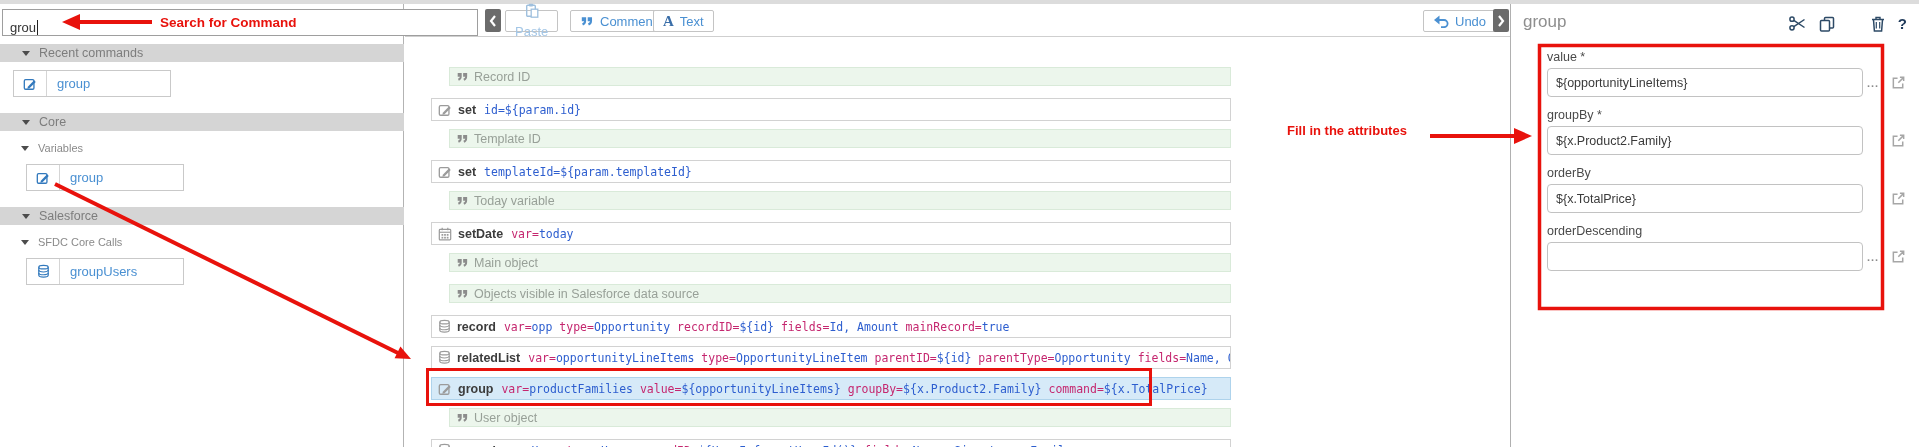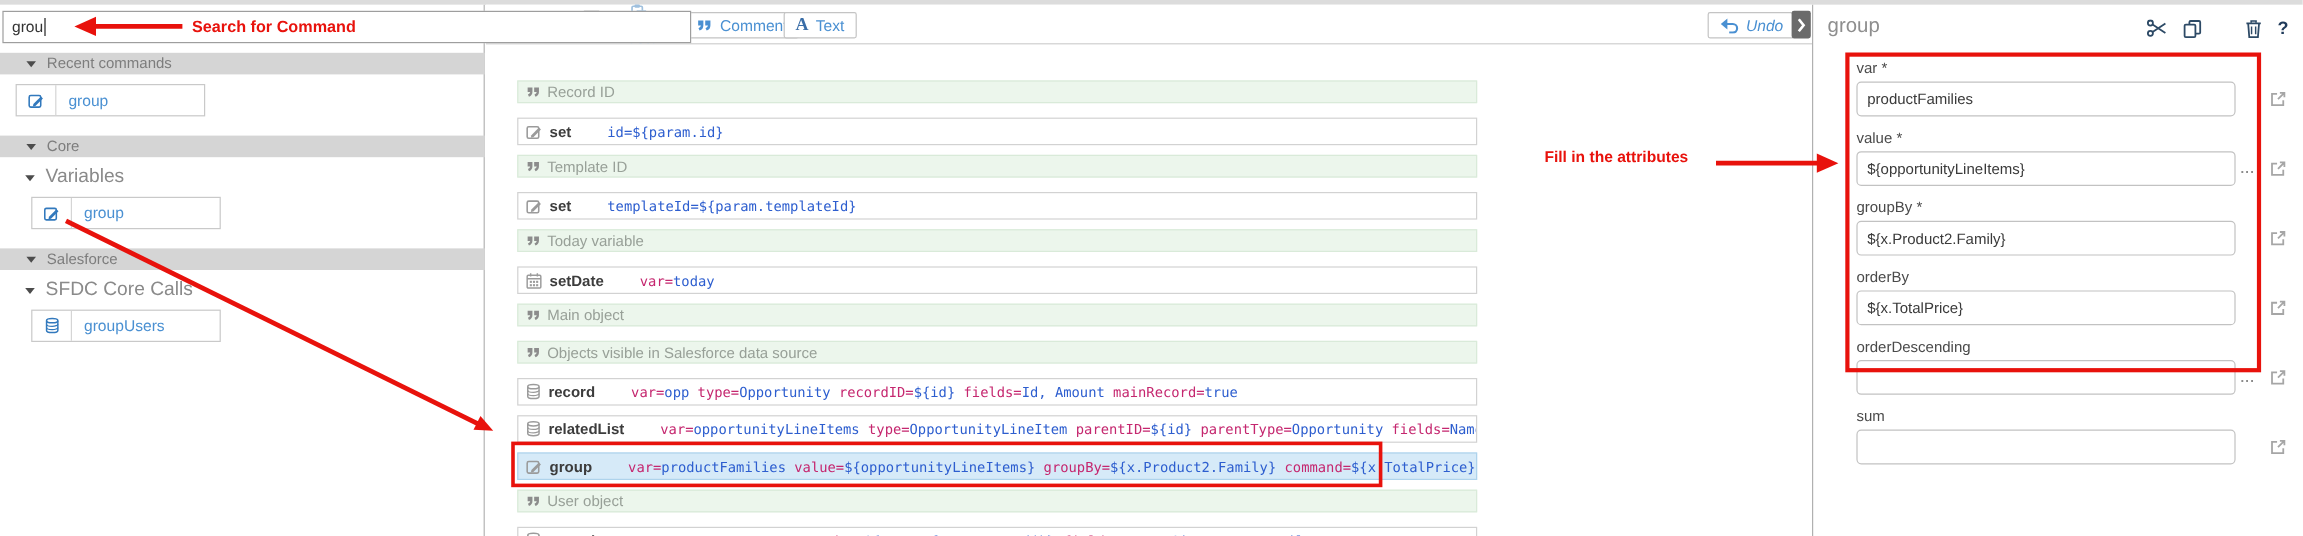--- a/index.html
+++ b/index.html
@@ -4,28 +4,28 @@
 <style>
   * { box-sizing: border-box; margin: 0; padding: 0; }
   html,body { width:1919px; height:447px; overflow:hidden; background:#fff;
     font-family:"Liberation Sans","DejaVu Sans",sans-serif; }
   #stage { position:relative; width:1919px; height:447px; background:#fff;
     border-top:4px solid #dcdcdc; }
 
   
   .left-panel { position:absolute; left:0; top:0; width:404px; height:447px;
     border-right:1px solid #b3b3b3; background:#fff; }
-  .search-box { position:absolute; left:2px; top:5px; width:574px; height:27px;
-    background:#fff; border:1px solid #9e9e9e; z-index:12; display:flex; align-items:center;
+  .search-box { position:absolute; left:2px; top:5px; width:476px; height:27px;
+    background:#fff; border:1px solid #9e9e9e; z-index:12; display:flex; align-items:flex-end;
     padding-left:7px; font-size:13px; color:#333; }
   .caret { display:inline-block; width:1px; height:15px; background:#222; margin-left:1px; }
   .lp-sections { position:absolute; left:0; top:40px; width:404px; }
   .lp-header { height:18px; background:#d5d5d5; color:#7d7d7d; font-size:12.5px;
     display:flex; align-items:center; padding-left:22px; margin-bottom:8px; }
-  .lp-sub { height:18px; color:#8a8a8a; font-size:16px; display:flex; align-items:center;
+  .lp-sub { height:18px; color:#8a8a8a; font-size:11px; display:flex; align-items:center;
     padding-left:21px; margin-bottom:7px; }
   .tri { width:0; height:0; border-top:5px solid #4c4c4c; border-left:4.5px solid transparent;
     border-right:4.5px solid transparent; margin-right:9px; flex:0 0 auto; }
   .lp-item { height:27px; width:158px; border:1px solid #c9c9c9; background:#fff;
     display:flex; align-items:stretch; margin-bottom:16px; cursor:pointer; }
   .lp-item.ind1 { margin-left:13px; }
   .lp-item.ind2 { margin-left:26px; }
   .lp-item .icell { width:33px; border-right:1px solid #d5d5d5; display:flex;
     align-items:center; justify-content:center; color:#3279bd; }
   .lp-item .ilabel { flex:1; display:flex; align-items:center; padding-left:10px;
@@ -40,27 +40,27 @@
   .tb-btn { position:absolute; top:6px; height:22px; border:1px solid #c4c4c4; background:#fff;
     border-radius:2px; display:flex; align-items:center; justify-content:center; gap:6px;
     font-size:13px; color:var(--link-blue,#4a90d2); cursor:pointer; padding:0 9px; }
   .tb-btn.disabled { color:#a3c6e6; }
   .tb-btn .aicon { font-family:"Liberation Serif","DejaVu Serif",serif; font-weight:bold;
     font-size:15px; line-height:1; }
   .cmd-list { position:absolute; left:26px; top:63px; width:800px; }
   .cmd-row { border:1px solid #d2d2d2; background:#fff; display:flex; align-items:center;
     padding:0 6px; white-space:nowrap; overflow:hidden; cursor:pointer; }
   .cmd-row.command { height:23px; margin-bottom:8px; }
-  .cmd-row.comment { height:19px; margin-bottom:12px; background:#ecf6ec; border-color:#d9ead9; }
+  .cmd-row.comment { height:19px; margin-bottom:12px; background:#ecf6ec; border-color:#d9ead9;margin-left:18px; }
   .cmd-row.selected { background:#d6eaf8; border-color:#aed3ec; }
   .cmd-row .cicon { color:#9b9b9b; display:flex; align-items:center; margin-right:6px; flex:0 0 auto; }
   .cmd-row.comment .cicon { color:#8c8c8c; margin-right:5px; }
   .cmd-row .cname { font-weight:bold; color:#3c3c3c; font-size:12.5px; margin-right:8px; }
   .cmd-row .ctext { color:#98a098; font-size:12.5px; }
-  .cmd-row .attrs { font-family:"DejaVu Sans Mono","Liberation Mono",monospace; font-size:11.5px;margin-left:22px; }
+  .cmd-row .attrs { font-family:"DejaVu Sans Mono","Liberation Mono",monospace; font-size:11.5px; }
   .attr-n { color:var(--attr-name,#c5276f); }
   .attr-v { color:var(--attr-value,#2d5ecf); }
 
   
   .inspector { position:absolute; left:1510px; top:0; width:409px; height:447px;
     border-left:1px solid #b0b0b0; background:#fff; }
   .insp-title { position:absolute; left:12px; top:8px; font-size:17px; color:#8e8e8e; }
   .insp-icons { position:absolute; right:12px; top:11px; display:flex; align-items:center; gap:13px;
     color:#2d4a66; }
   .insp-icons .gap { width:10px; }
@@ -171,21 +171,21 @@
               <path d="M1.5 2.5 h5 v4.4 q0 3.9 -3.6 5.2 L1.8 9.8 q2.1 -.8 2.4 -2.6 H1.5 Z"></path>
               <path d="M8.3 2.5 h5 v4.4 q0 3.9 -3.6 5.2 L8.6 9.8 q2.1 -.8 2.4 -2.6 H8.3 Z"></path>
             </svg>
           </span>
         <span>Comment</span>
       </div>
       <div class="tb-btn" style="left:248px;">
         <span class="aicon" style="color:#3a6ea8;">A</span>
         <span>Text</span>
       </div>
-      <div class="tb-btn" style="left:1018px;font-style:italic;">
+      <div class="tb-btn" style="left:1018px;">
         <span>
             <svg class="mini" width="16" height="14" viewBox="0 0 16 14">
               <path d="M4 6 h7 a3.6 3.6 0 0 1 0 7.2 h-3" fill="none" stroke="#4a90d2" stroke-width="1.8"></path>
               <polygon points="6.5,1.5 1,6 6.5,10.5" fill="#4a90d2"></polygon>
             </svg>
           </span>
         <span>Undo</span>
       </div>
       <div class="collapse-btn" style="left:1088px;">
         <span>
@@ -357,34 +357,20 @@
             <path d="M1 3.5 h12" stroke="#2d4a66" stroke-width="1.5"></path>
             <path d="M5 3 v-1.5 h4 V3" fill="none" stroke="#2d4a66" stroke-width="1.4"></path>
             <path d="M2.5 3.8 L3.4 15 h7.2 L11.5 3.8" fill="none" stroke="#2d4a66" stroke-width="1.5"></path>
             <path d="M5.3 6 v6.5 M8.7 6 v6.5" stroke="#2d4a66" stroke-width="1.2"></path>
           </svg>
         </span>
       <span class="help-q">?</span>
     </div>
     <div class="fields" id="fields">
         <div class="field">
-          <div class="flabel">var *</div>
-          <div class="frow">
-            <div class="finput">
-              <span>productFamilies</span>
-            </div>
-            <span class="fext">
-              <svg class="mini" width="15" height="15" viewBox="0 0 16 16">
-                <path d="M7 3.5 H2.5 V13.5 H12.5 V9" fill="none" stroke="currentColor" stroke-width="1.6"></path>
-                <path d="M9.5 2.5 h4 v4 M13.2 2.8 L7.8 8.2" fill="none" stroke="currentColor" stroke-width="1.6"></path>
-              </svg>
-            </span>
-          </div>
-        </div>
-        <div class="field">
           <div class="flabel">value *</div>
           <div class="frow">
             <div class="finput">
               <span>${opportunityLineItems}</span>
             </div>
             <span class="fdots">...</span>
             <span class="fext">
               <svg class="mini" width="15" height="15" viewBox="0 0 16 16">
                 <path d="M7 3.5 H2.5 V13.5 H12.5 V9" fill="none" stroke="currentColor" stroke-width="1.6"></path>
                 <path d="M9.5 2.5 h4 v4 M13.2 2.8 L7.8 8.2" fill="none" stroke="currentColor" stroke-width="1.6"></path>
@@ -428,34 +414,20 @@
             </div>
             <span class="fdots">...</span>
             <span class="fext">
               <svg class="mini" width="15" height="15" viewBox="0 0 16 16">
                 <path d="M7 3.5 H2.5 V13.5 H12.5 V9" fill="none" stroke="currentColor" stroke-width="1.6"></path>
                 <path d="M9.5 2.5 h4 v4 M13.2 2.8 L7.8 8.2" fill="none" stroke="currentColor" stroke-width="1.6"></path>
               </svg>
             </span>
           </div>
         </div>
-        <div class="field">
-          <div class="flabel">sum</div>
-          <div class="frow">
-            <div class="finput">
-              <span></span>
-            </div>
-            <span class="fext">
-              <svg class="mini" width="15" height="15" viewBox="0 0 16 16">
-                <path d="M7 3.5 H2.5 V13.5 H12.5 V9" fill="none" stroke="currentColor" stroke-width="1.6"></path>
-                <path d="M9.5 2.5 h4 v4 M13.2 2.8 L7.8 8.2" fill="none" stroke="currentColor" stroke-width="1.6"></path>
-              </svg>
-            </span>
-          </div>
-        </div>
       </div>
   </div>
 
   <svg id="overlay">
     <line x1="78" y1="18" x2="152" y2="18" stroke="#e8120c" stroke-width="4"></line>
     <polygon points="62,18 80,10 80,26" fill="#e8120c"></polygon>
     <line x1="55" y1="180" x2="398" y2="349" stroke="#e8120c" stroke-width="4"></line>
     <polygon points="411,355 394.6,354.2 400.4,342.6" fill="#e8120c"></polygon>
     <line x1="1430" y1="132" x2="1518" y2="132" stroke="#e8120c" stroke-width="4"></line>
     <polygon points="1532,132 1514,124 1514,140" fill="#e8120c"></polygon>

